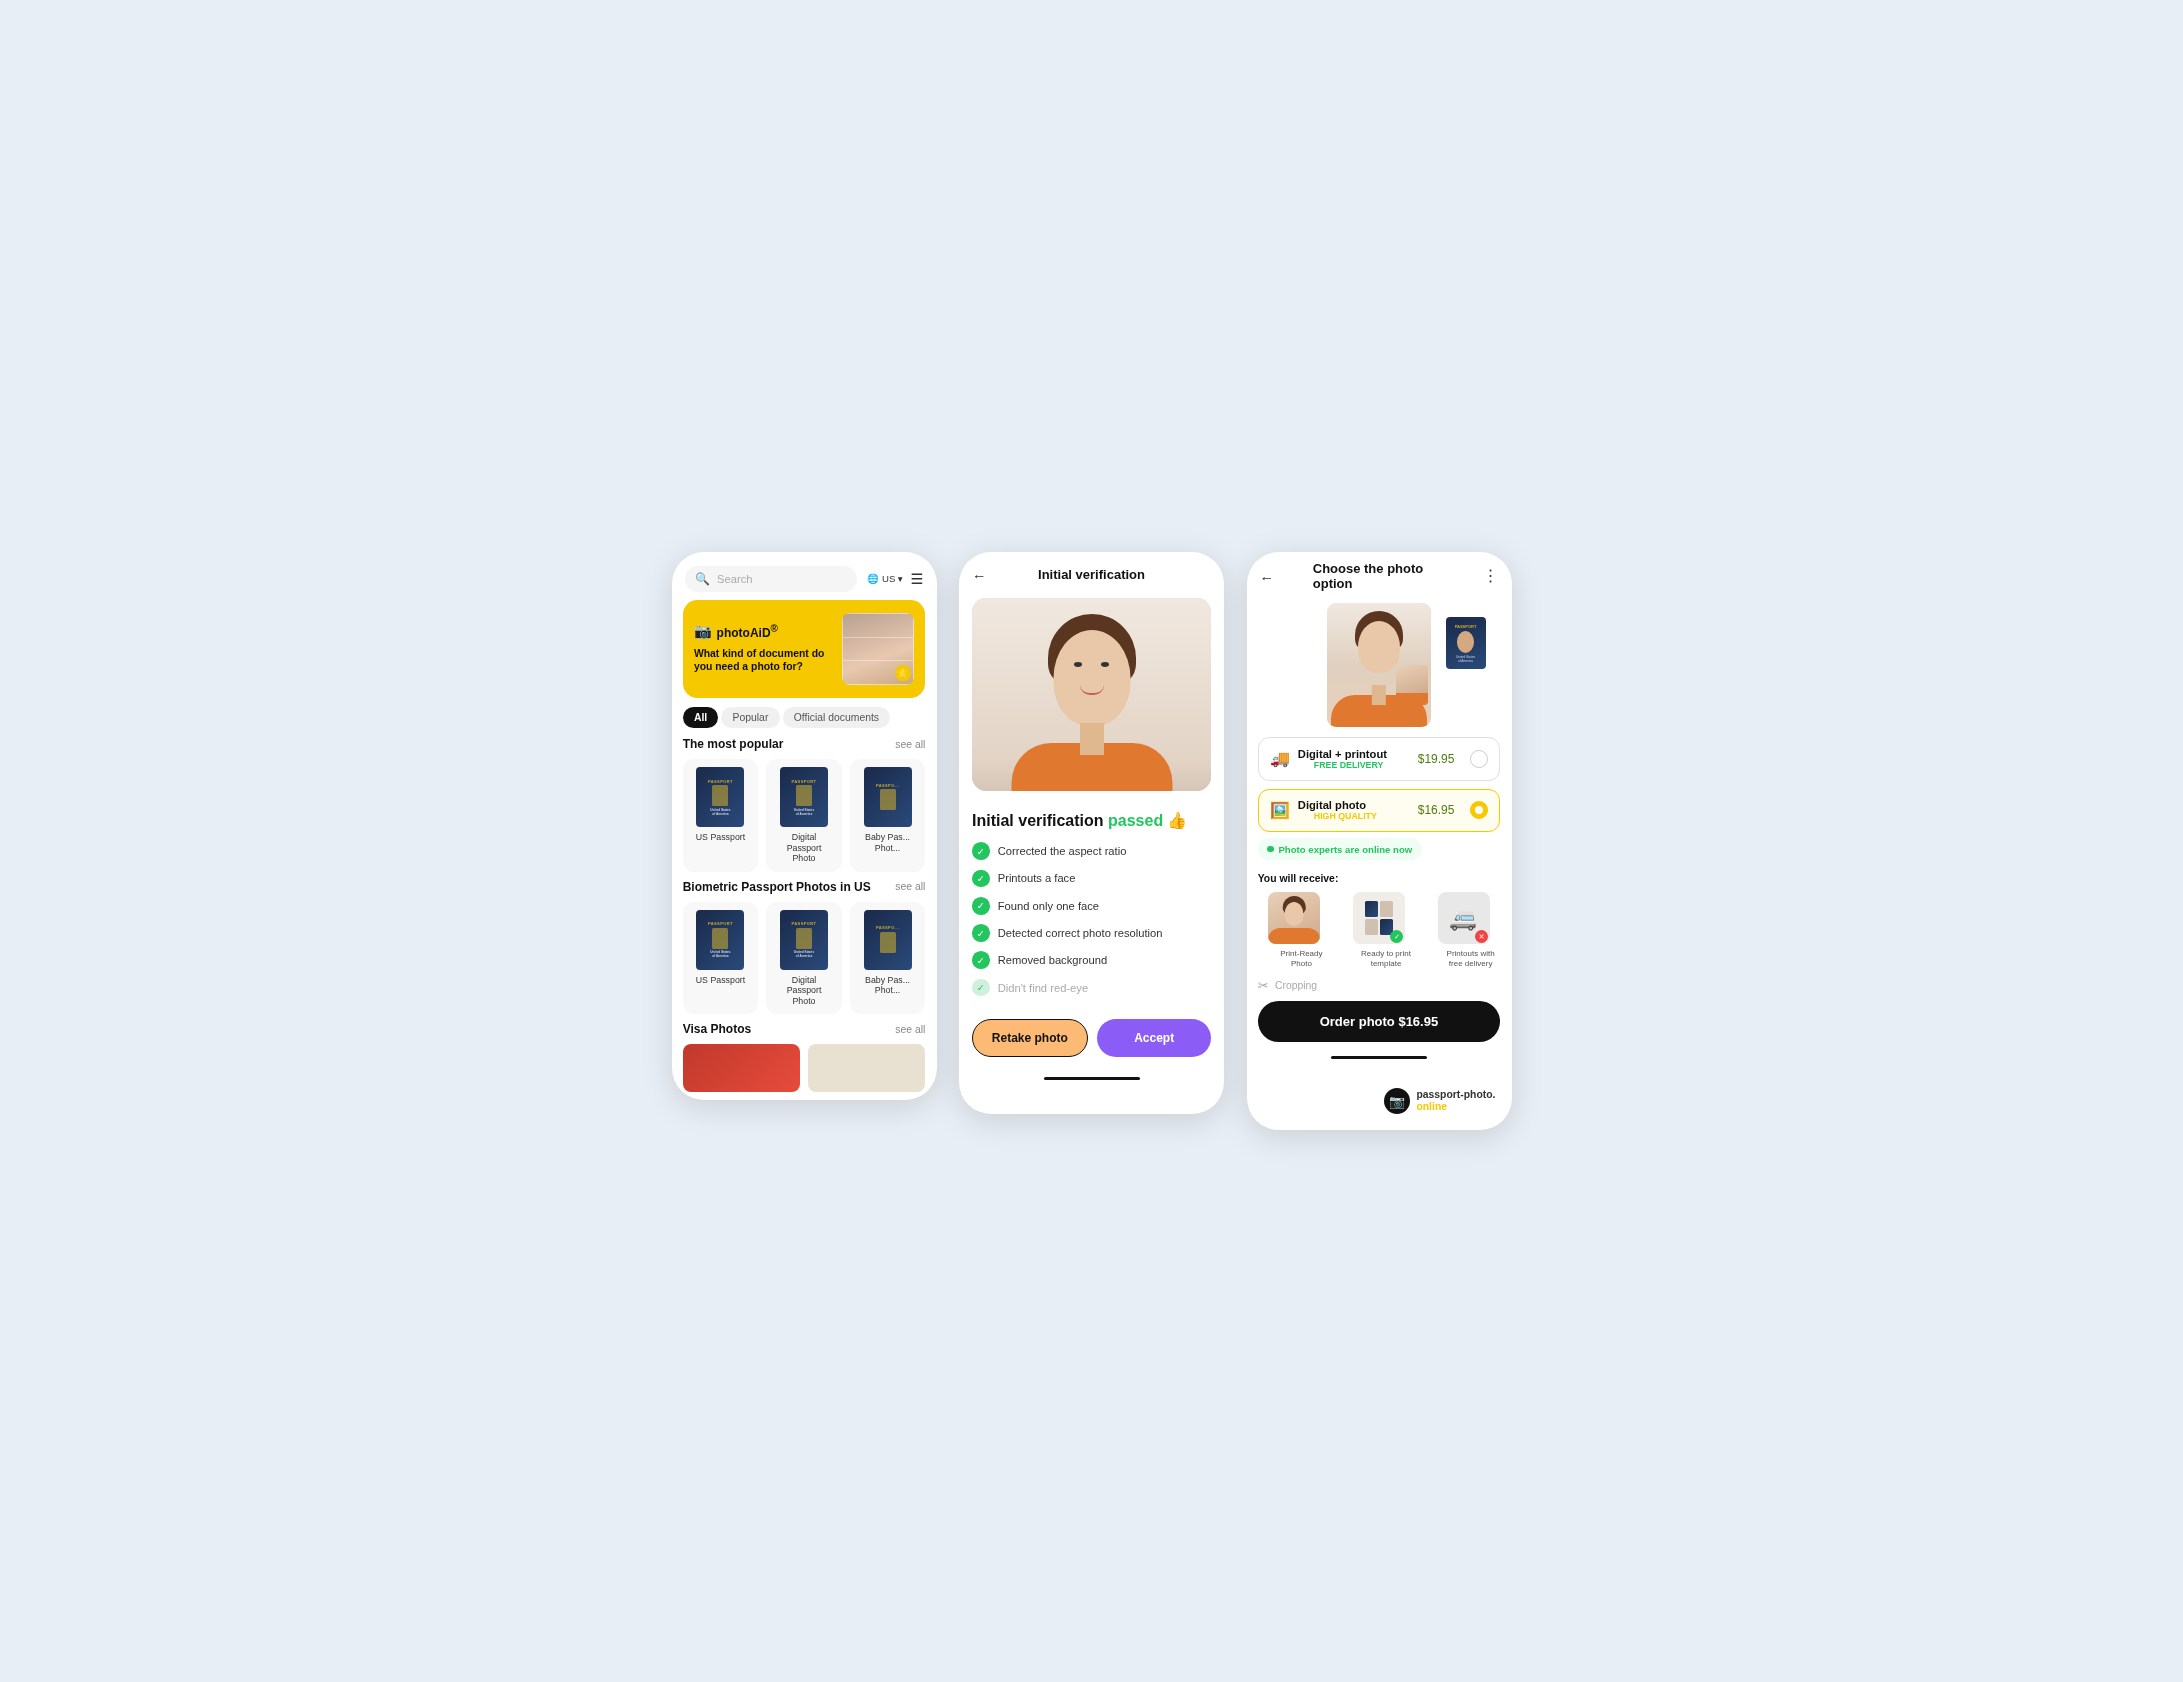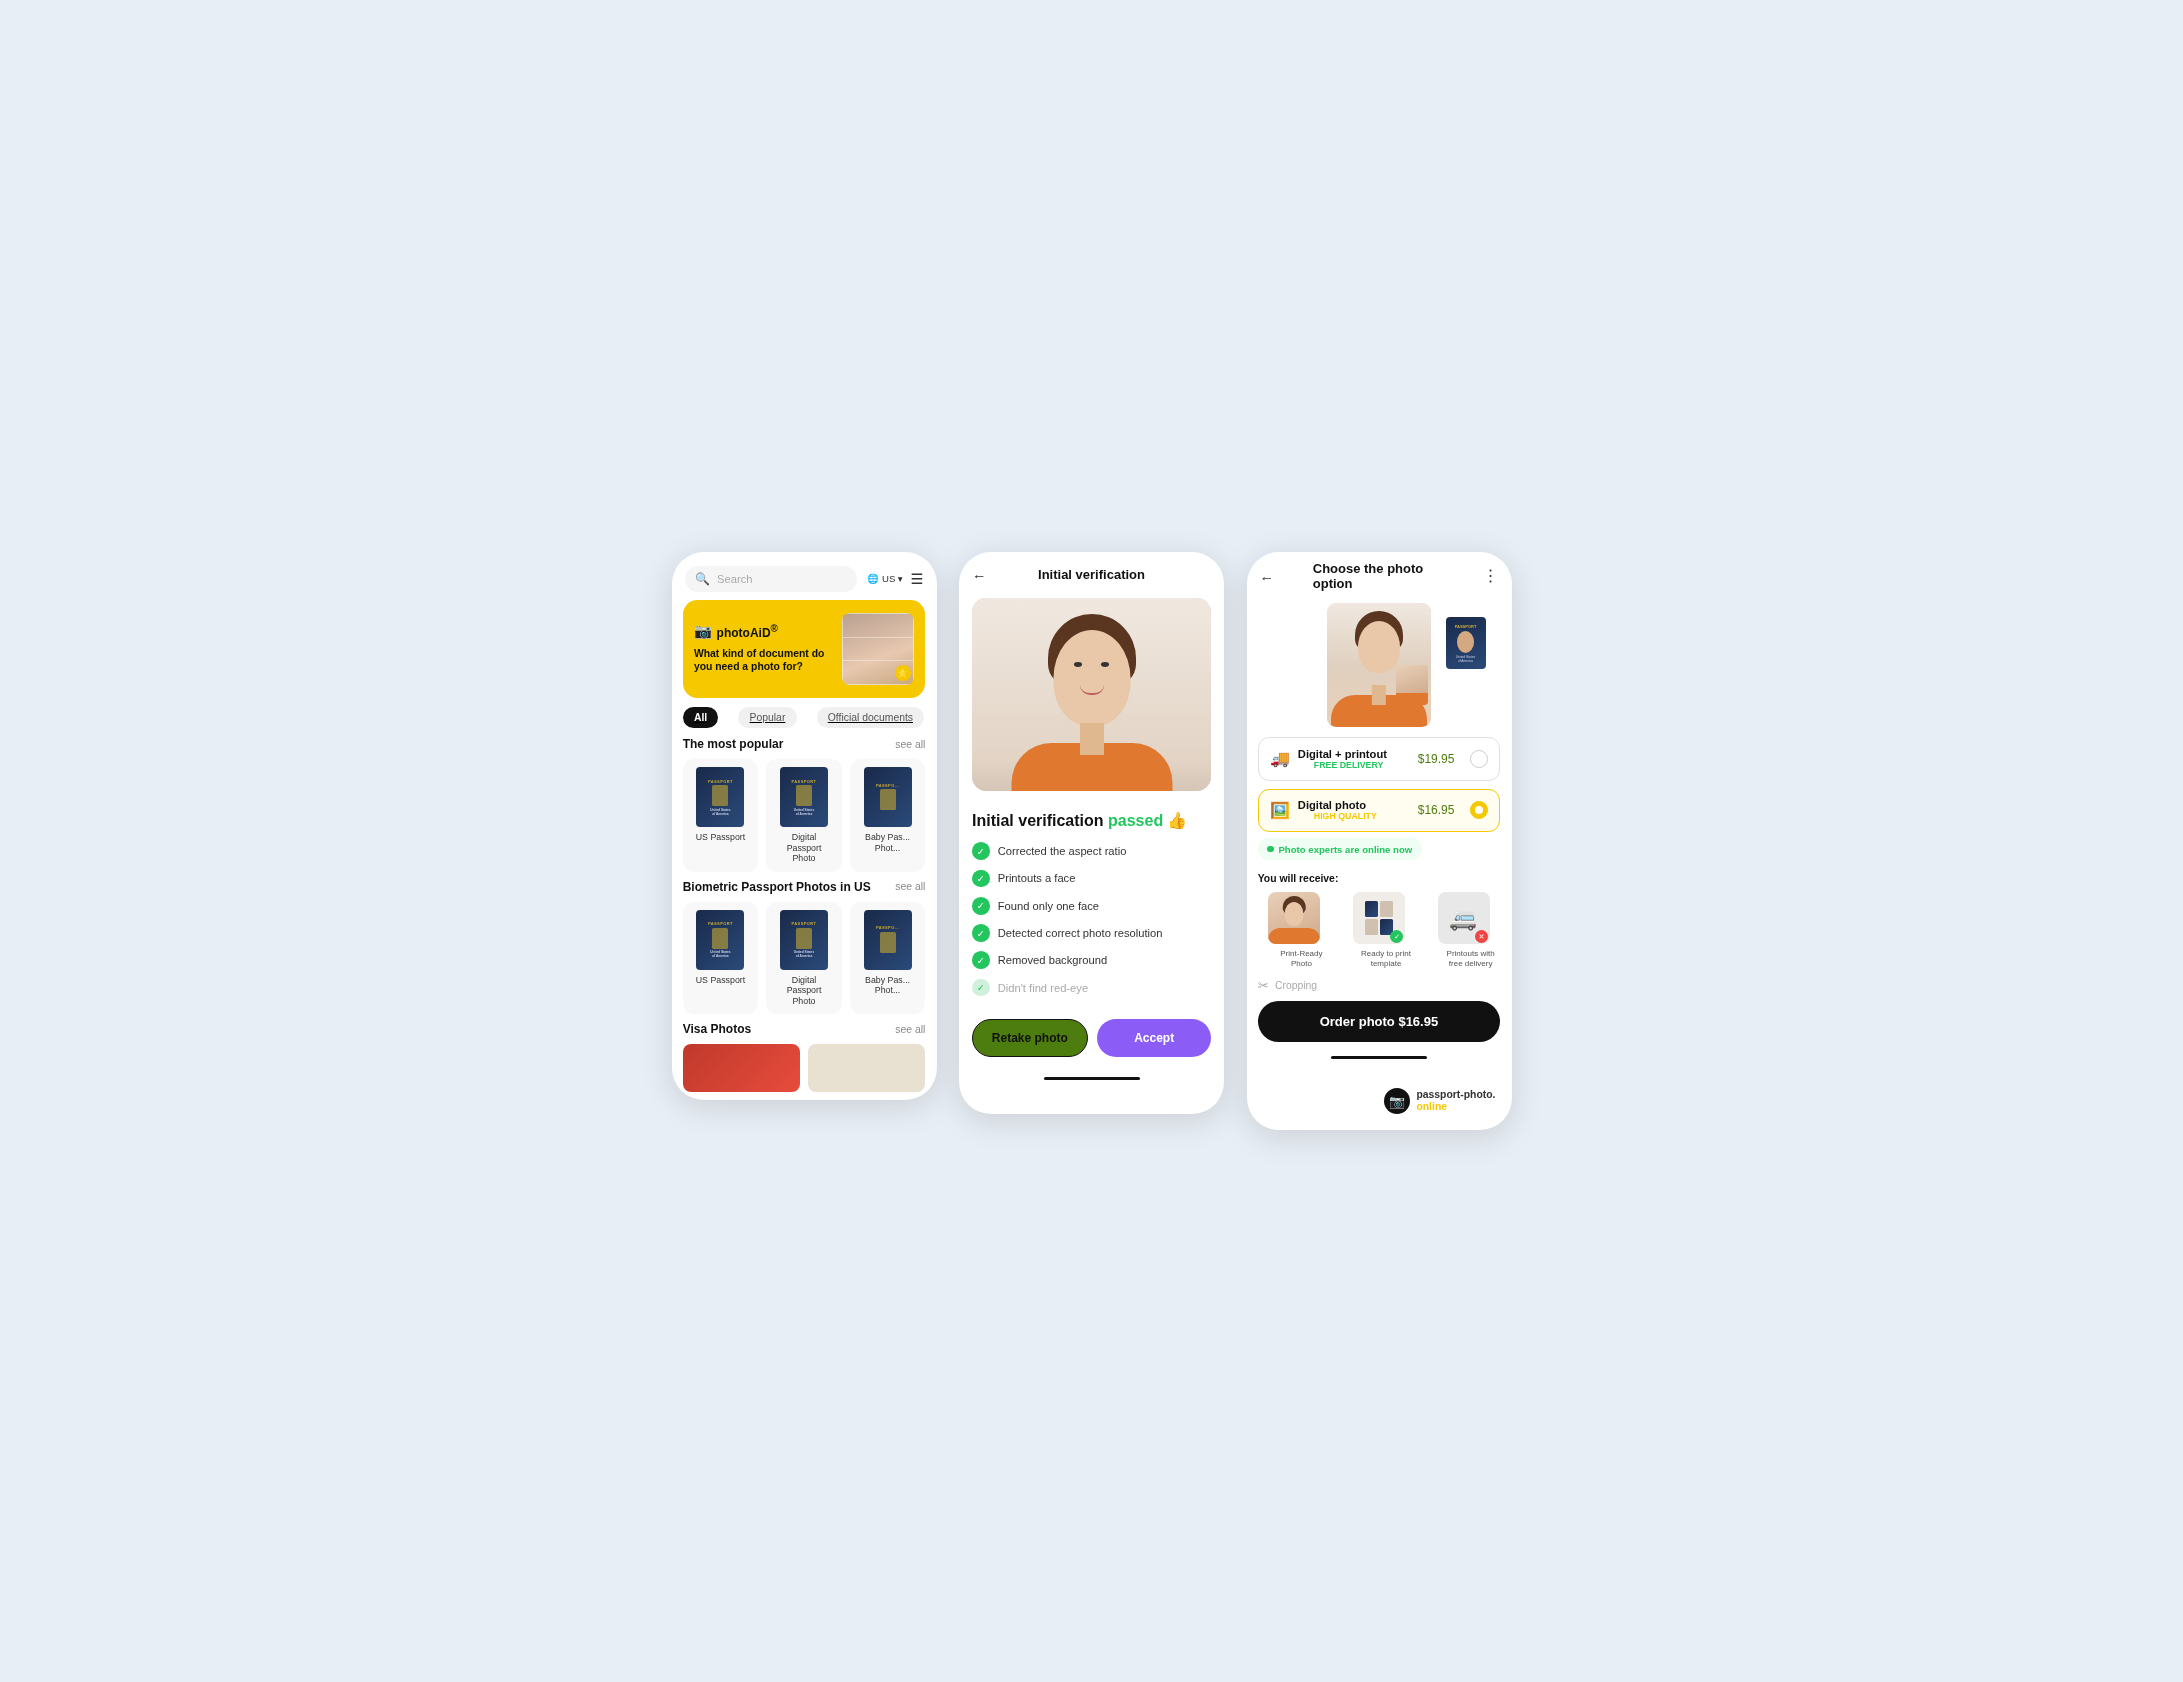--- a/index.html
+++ b/index.html
@@ -108,21 +108,21 @@
     }
     .star-badge {
       position: absolute; bottom: 3.2px; right: 3.2px;
       background: #f5c800; border-radius: 50%;
       width: 16px; height: 16px;
       display: flex; align-items: center; justify-content: center;
       font-size: 8.8px;
     }
 
     .filter-tabs {
-      display: flex; gap: 20px; padding: 0 11.2px 9.6px; align-items: center; text-decoration: underline;
+      display: flex; gap: 3px; padding: 0 11.2px 9.6px; align-items: center;
     }
     .filter-tab {
       padding: 4.8px 11.2px; border-radius: 16px; font-size: 10.4px; cursor: pointer; border: none;
     }
     .filter-tab.active { background: #111; color: #fff; font-weight: 600; }
     .filter-tab.inactive { background: #f0f0f0; color: #555; }
 
     .section { padding: 0 11.2px 8px; }
     .section-header { display: flex; justify-content: space-between; align-items: center; margin-bottom: 8px; }
     .section-title { font-size: 12px; font-weight: 700; color: #111; }
@@ -200,21 +200,21 @@
     }
     .check-circle.green { background: #22c55e; color: #fff; }
     .check-circle.light { background: #d0f0dc; color: #22c55e; }
 
     .action-row {
       display: flex; gap: 9.6px; padding: 13px;
       margin-top: auto;
     }
     .btn-retake {
       flex: 1; padding: 11.2px; border: 1.6px solid #111; border-radius: 24px;
-      background: #4d7c0f; font-size: 12px; font-weight: 600; cursor: pointer; color: #111;
+      background: #fdba74; font-size: 12px; font-weight: 600; cursor: pointer; color: #111;
     }
     .btn-accept {
       flex: 1; padding: 11.2px; border: none; border-radius: 24px;
       background: #8b5cf6; font-size: 12px; font-weight: 600; cursor: pointer; color: #fff;
     }
     .home-indicator {
       width: 96px; height: 3.2px; background: #111;
       border-radius: 2.4px; margin: 6.4px auto 9.6px;
     }
 

